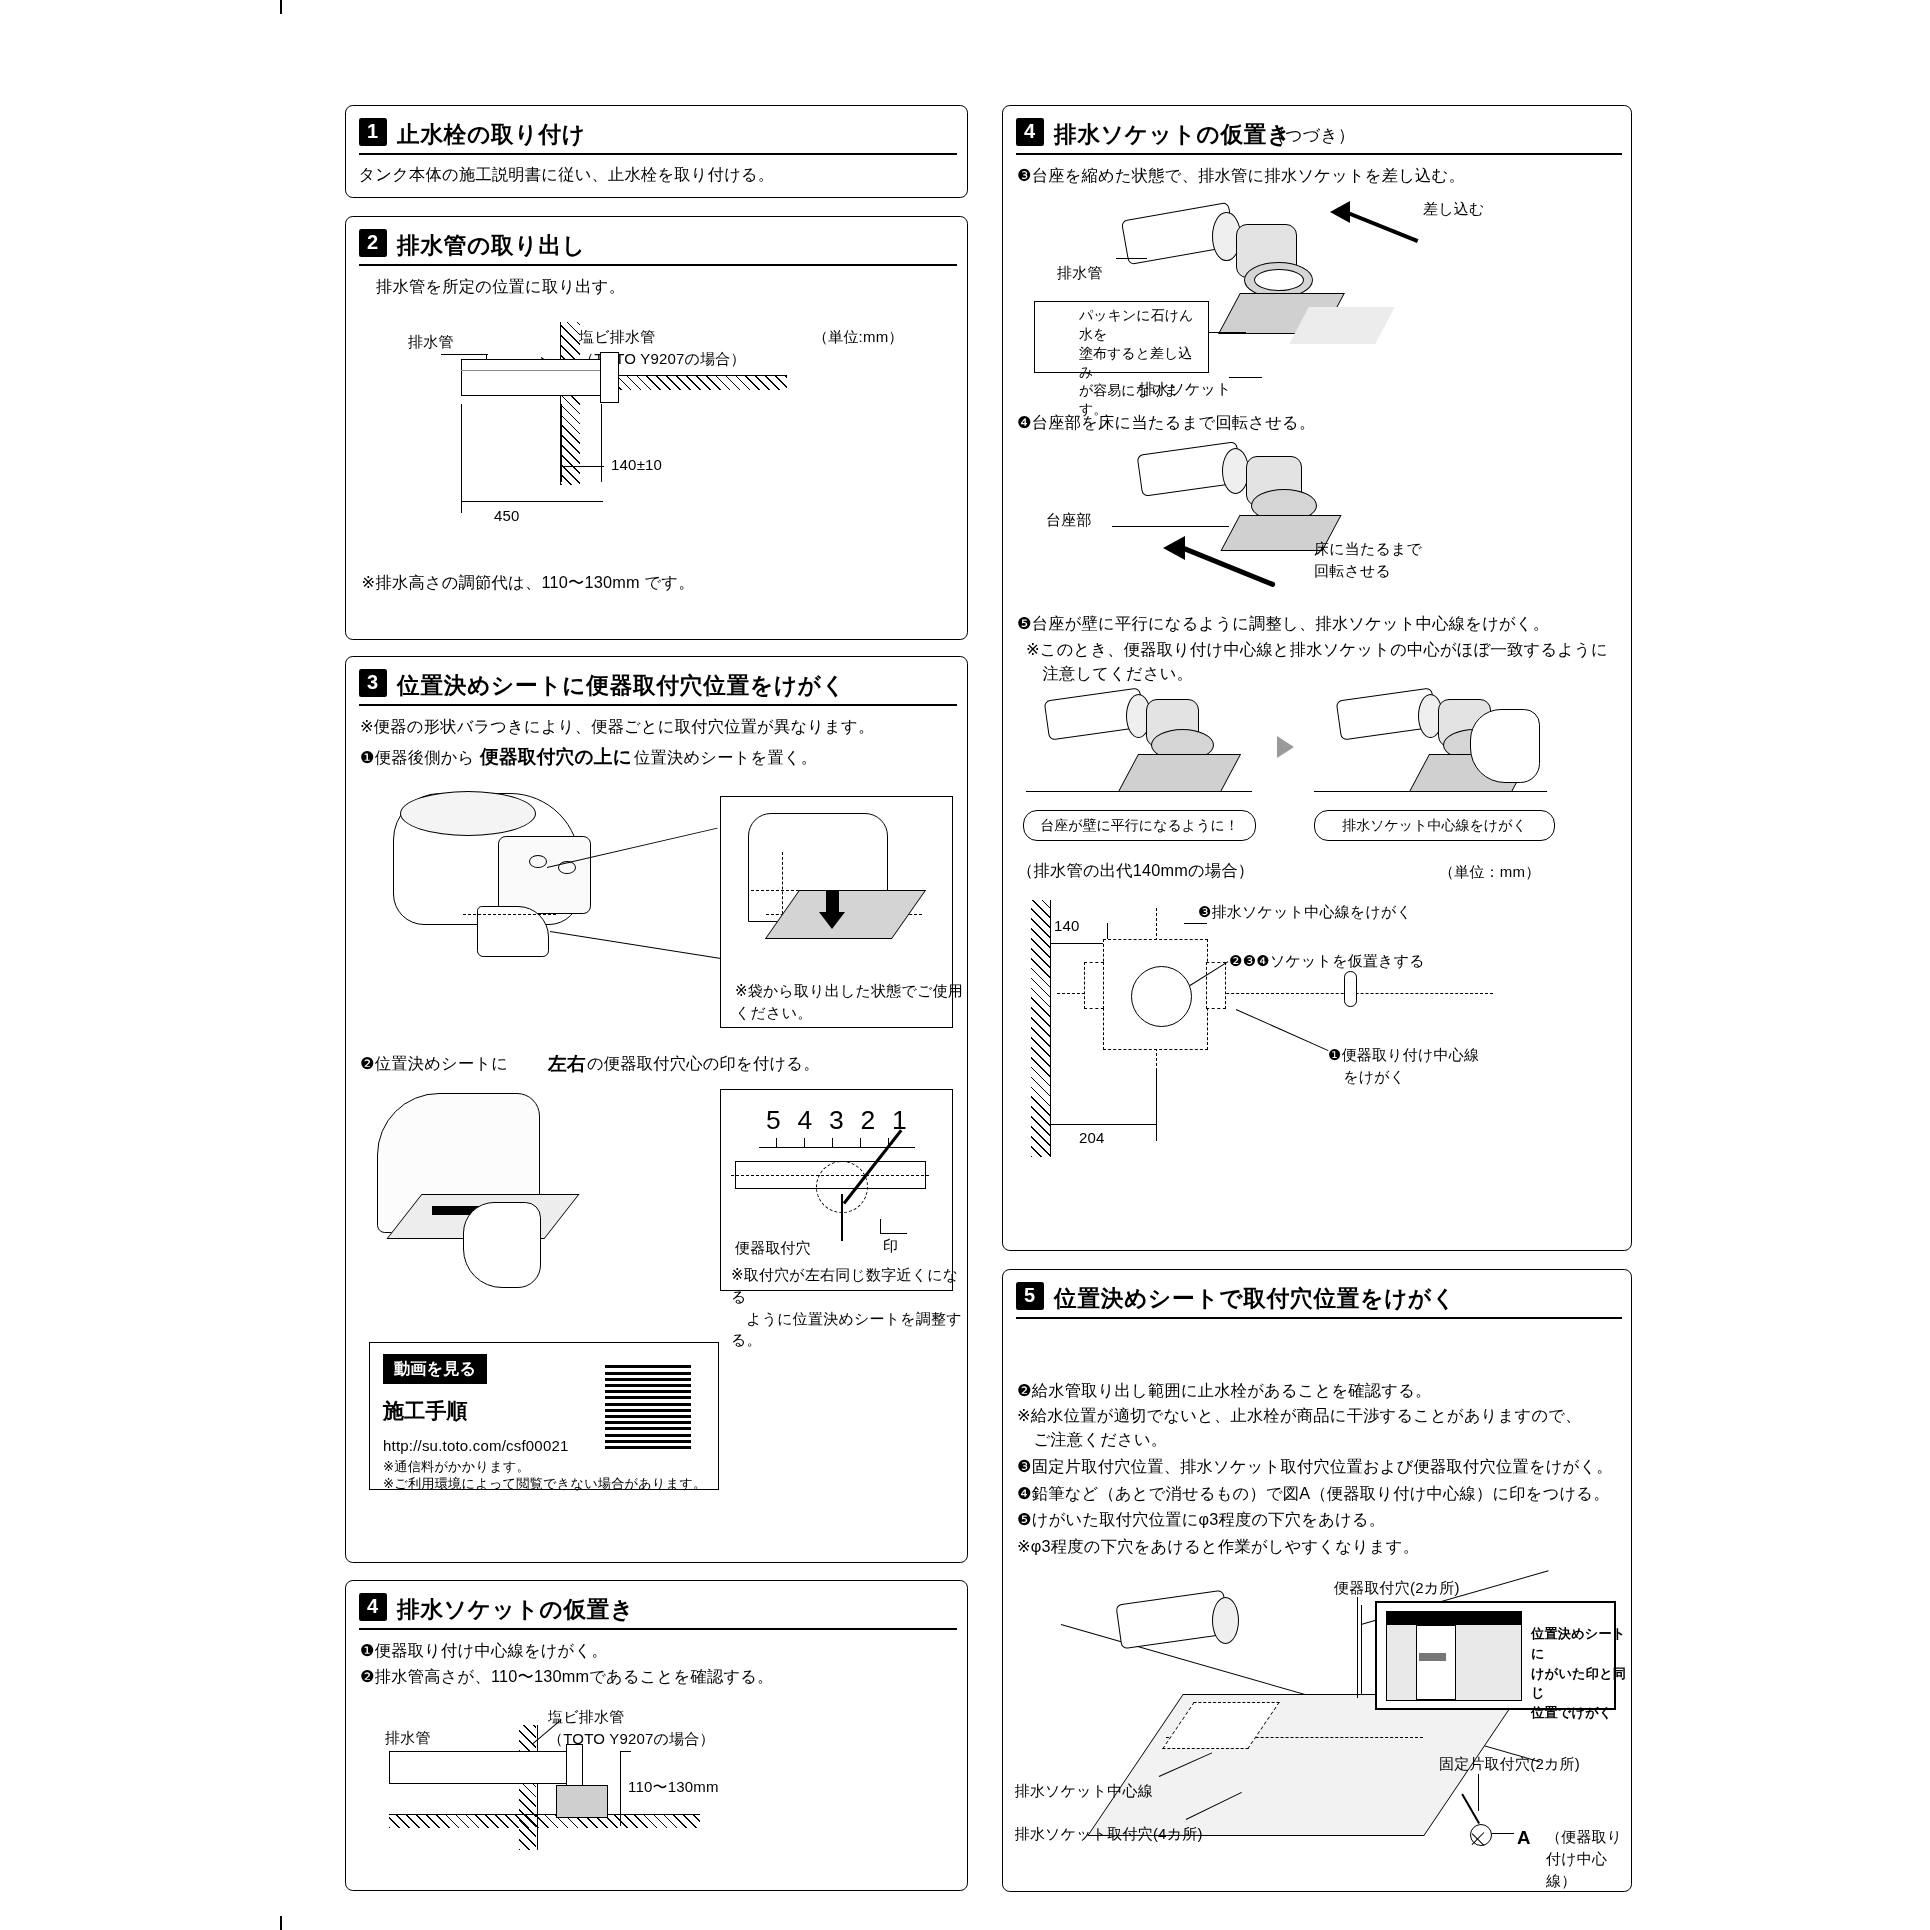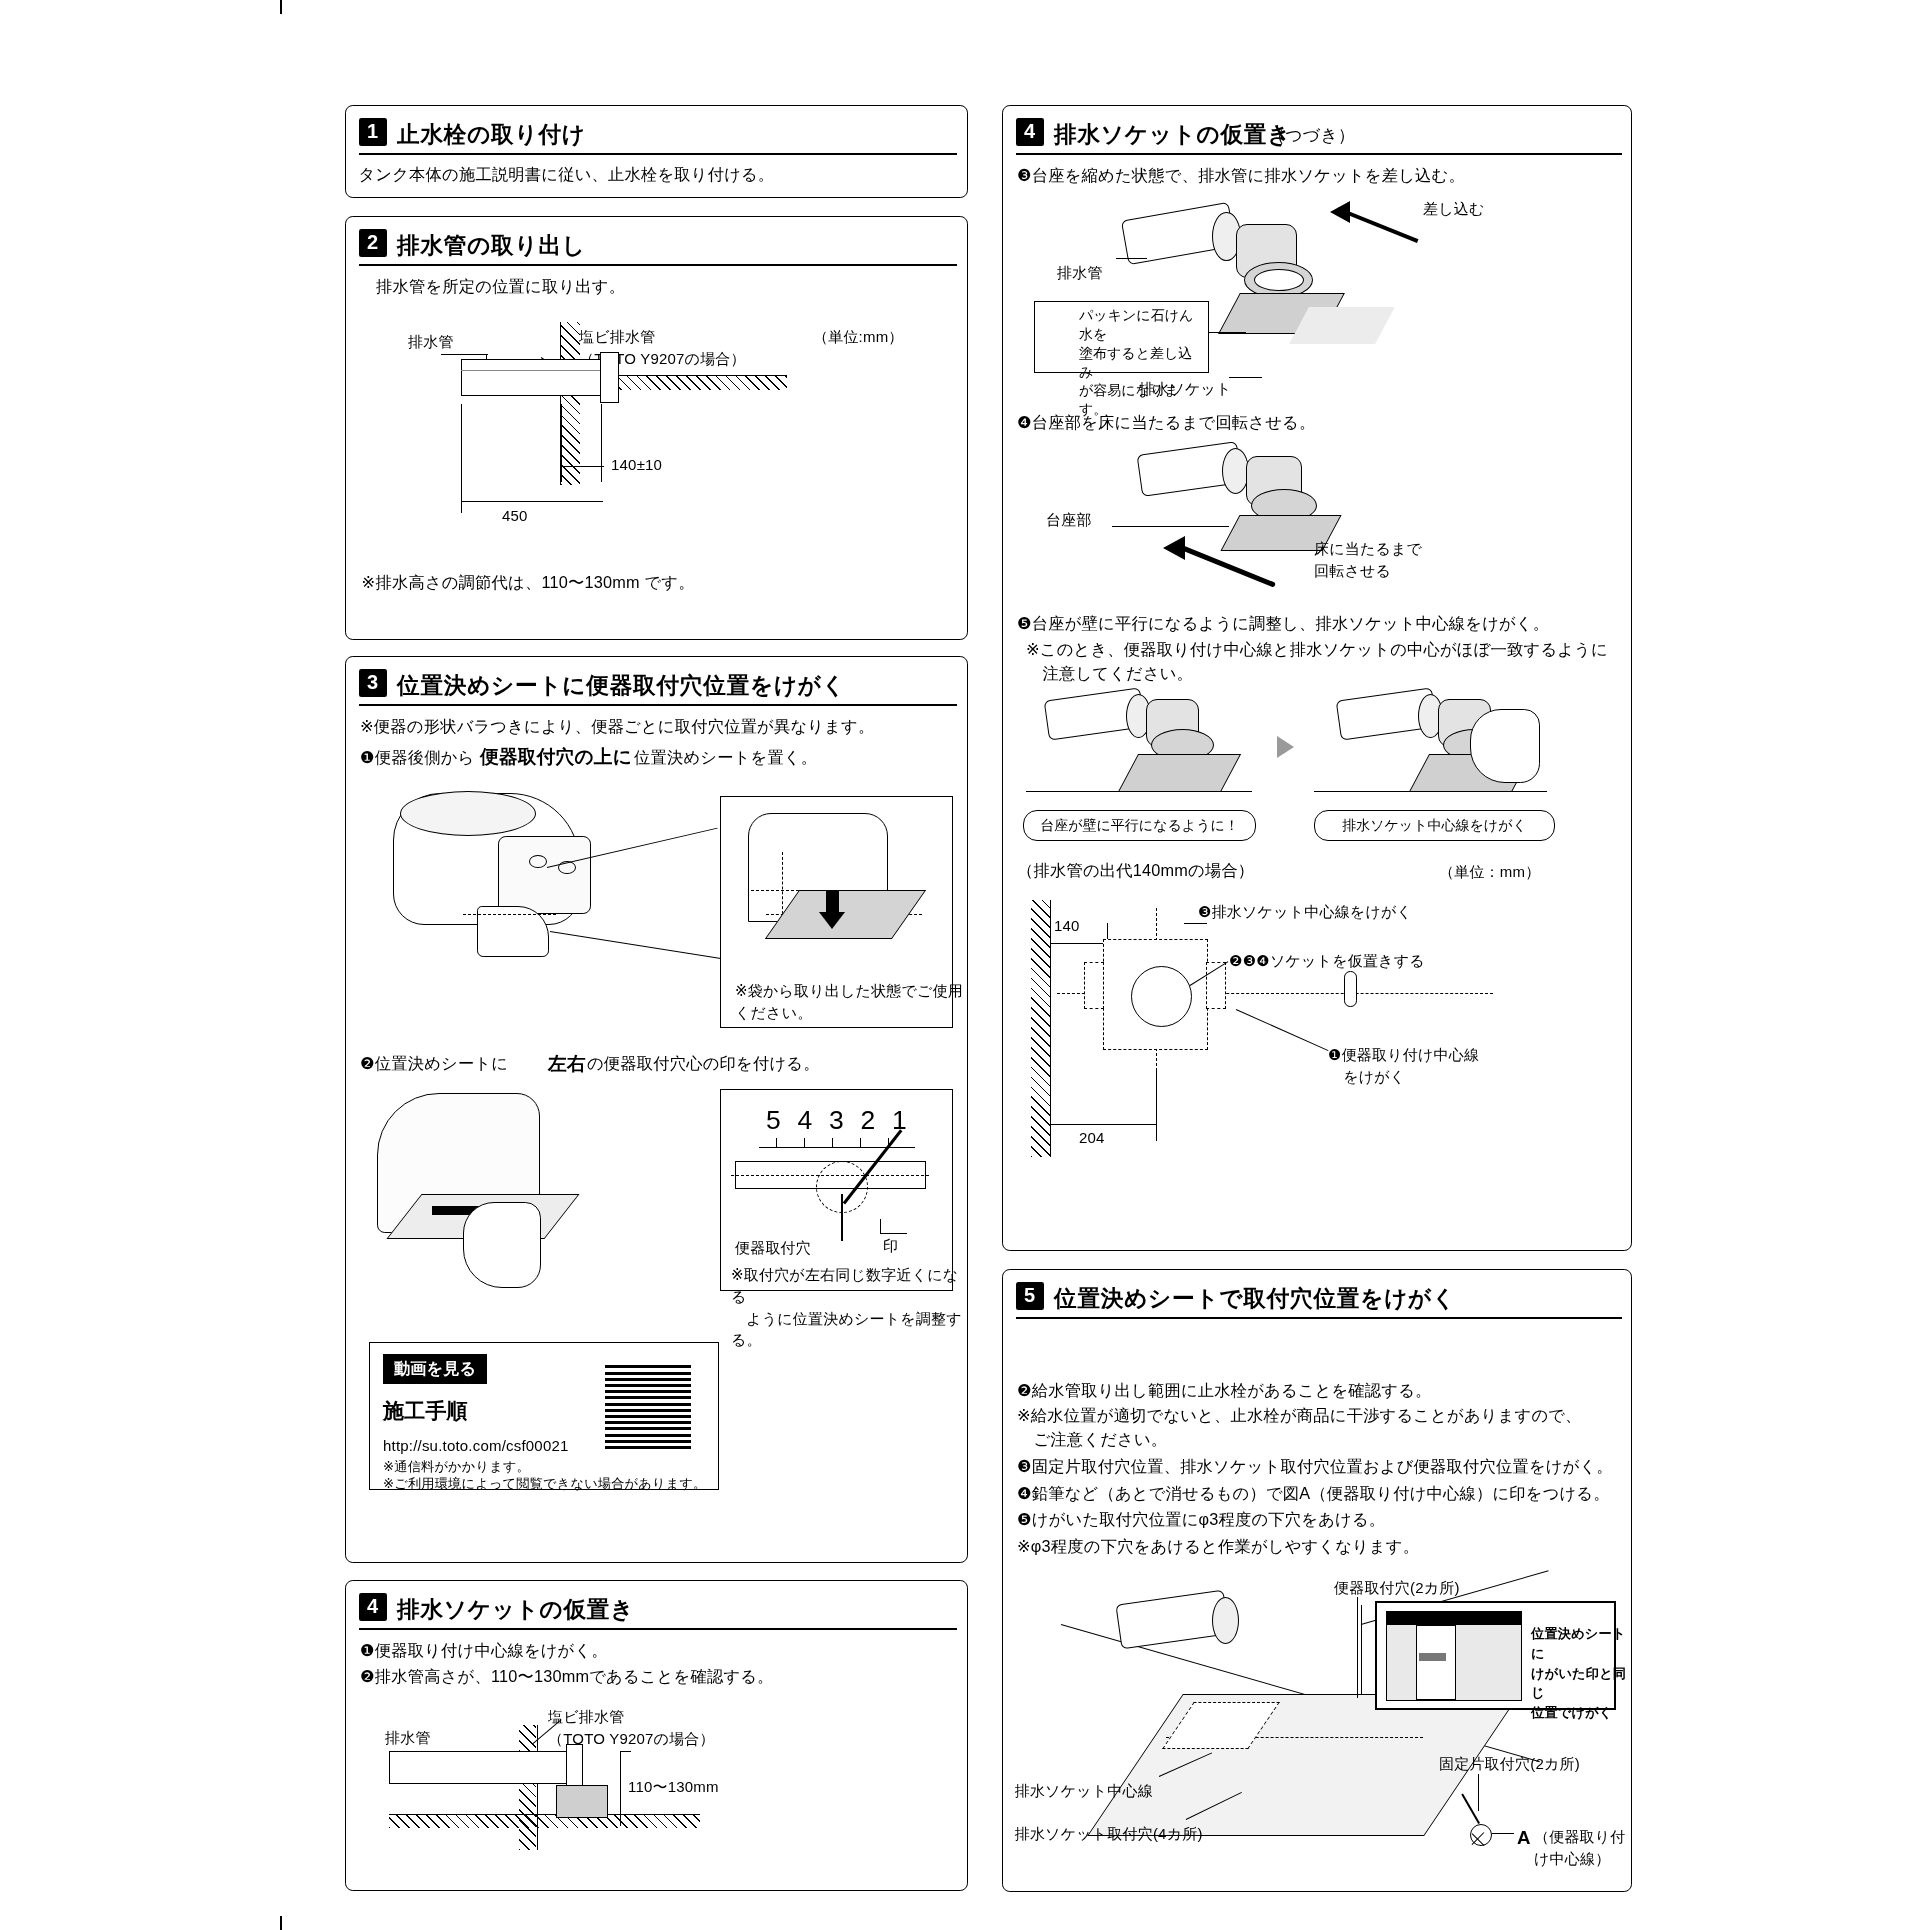--- a/index.html
+++ b/index.html
@@ -84,21 +84,21 @@
     <div class="shape" style="left:115px;top:142px;width:140px;height:37px;background:#fff;"></div>
     <div class="ln hl" style="left:115px;top:153px;width:140px;background:#888;"></div>
     <div class="shape" style="left:254px;top:135px;width:18.7px;height:51px;background:#fff;"></div>
 
     <div class="ln vl" style="left:255px;top:187px;height:78px;"></div>
     <div class="ln vl" style="left:215px;top:187px;height:78px;"></div>
     <div class="ln vl" style="left:115px;top:187px;height:109px;"></div>
     <div class="ln hl" style="left:215px;top:249px;width:43px;"></div>
     <div class="txt sm" style="left:265px;top:237px;">140±10</div>
     <div class="ln hl" style="left:115px;top:284px;width:142px;"></div>
-    <div class="txt sm" style="left:156px;top:288px;">450</div>
+    <div class="txt sm" style="left:148px;top:288px;">450</div>
 
     <div class="txt" style="left:15.6px;top:354px;">※排水高さの調節代は、110〜130mm です。</div>
   </div>
 
   <div class="box" style="left:345px;top:656px;width:623px;height:907px;">
     <div class="stepnum" style="left:12.5px;top:11.7px;">3</div>
     <div class="steptitle" style="left:51px;top:13.2px;">位置決めシートに便器取付穴位置をけがく</div>
     <div class="hrule" style="left:12.5px;top:47px;width:598px;"></div>
 
     <div class="txt" style="left:14px;top:58px;">※便器の形状バラつきにより、便器ごとに取付穴位置が異なります。</div>
@@ -325,21 +325,21 @@
     <div class="ln" style="left:183px;top:549px;width:62px;height:1.2px;transform:rotate(-26deg);transform-origin:left center;"></div>
 
     <div class="txt sm" style="left:436px;top:483px;">固定片取付穴(2カ所)</div>
     <div class="ln vl" style="left:475px;top:504px;height:37px;"></div>
     <div class="ln" style="left:459px;top:523px;width:34px;height:2.3px;background:#000;transform:rotate(60deg);transform-origin:left center;"></div>
 
     <div class="ell" style="left:467px;top:554px;width:20px;height:20px;"></div>
     <div class="ln" style="left:469px;top:563px;width:17px;height:1.2px;background:#000;transform:rotate(45deg);transform-origin:left center;"></div>
     <div class="ln" style="left:469px;top:574px;width:17px;height:1.2px;background:#000;transform:rotate(-45deg);transform-origin:left center;"></div>
     <div class="txt b" style="left:514px;top:554px;font-size:18.7px;">A</div>
-    <div class="txt sm" style="left:531px;top:556px;">（便器取り付け中心線）</div>
+    <div class="txt sm" style="left:543px;top:556px;">（便器取り付け中心線）</div>
     <div class="ln hl" style="left:489px;top:563px;width:22px;"></div>
 
     <div class="shape" style="left:372px;top:331px;width:241px;height:109px;border-width:2.3px;background:#fff;"></div>
     <div class="shape" style="left:383px;top:341px;width:136px;height:90px;background:#e9e9e9;"></div>
     <div class="blk" style="left:383px;top:341px;width:136px;height:14px;"></div>
     <div class="shape" style="left:413px;top:355px;width:40px;height:75px;background:#fff;"></div>
     <div class="blk" style="left:416px;top:383px;width:26.5px;height:7.8px;background:#777;"></div>
     <div class="txt xs" style="left:528px;top:354px;font-weight:bold;line-height:1.5;">位置決めシートに
 けがいた印と同じ
 位置でけがく</div>

